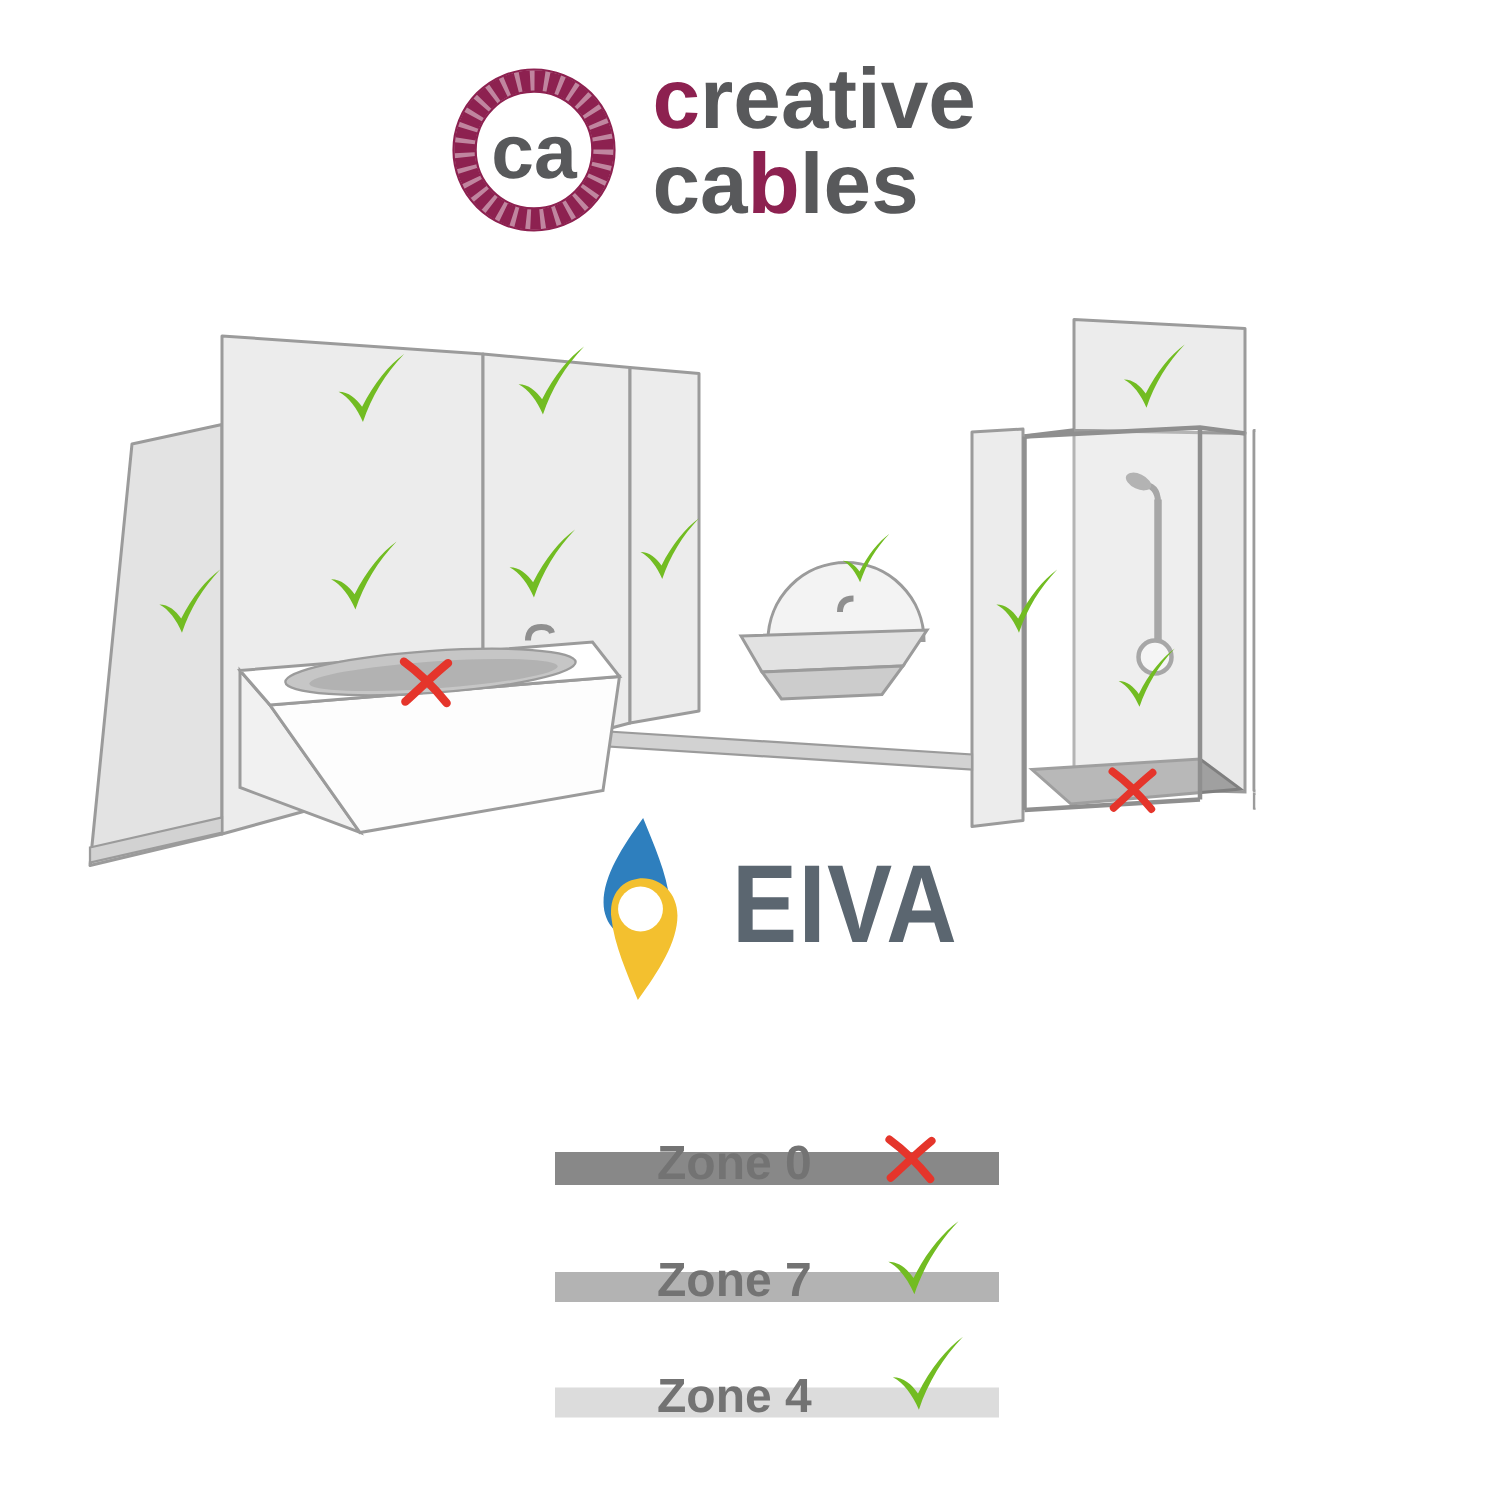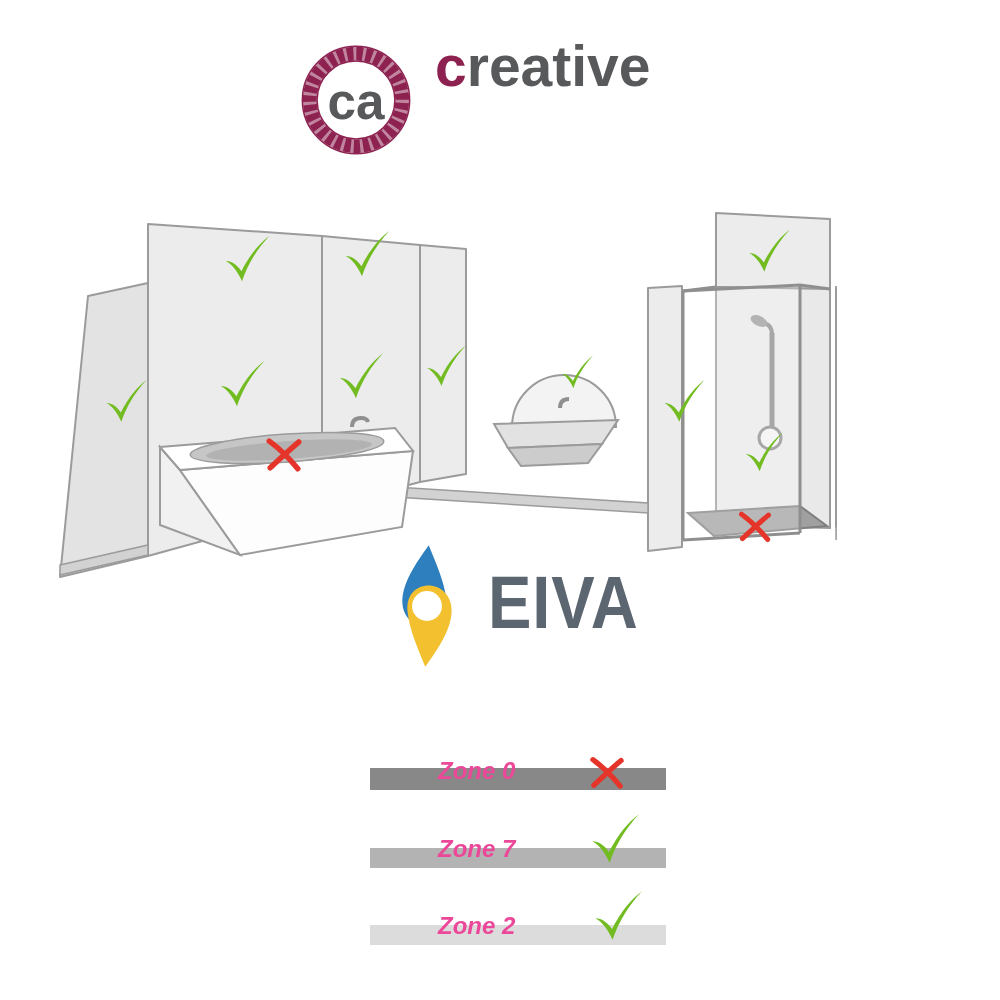--- a/index.html
+++ b/index.html
@@ -21,21 +21,21 @@
   .eiva-logo{position:absolute;left:3px;top:4px;width:88px;height:132px;}
   .eiva-word{position:absolute;left:108px;top:24px;font-size:74px;font-weight:bold;
              color:#5b6670;letter-spacing:1px;transform:scaleX(.88);transform-origin:left top;}
 
   
   .zones{position:absolute;left:370px;top:735px;width:296px;height:215px;}
   .zone-bar{position:absolute;left:0;right:0;}
   .bar-0{top:33px;height:22px;background:#888888;}
   .bar-1{top:113px;height:20px;background:#b3b3b3;}
   .bar-2{top:190px;height:20px;background:#dcdcdc;}
-  .zone-label{position:absolute;left:68px;font-size:24px;font-weight:bold;color:#ec4899;font-style:italic;}
+  .zone-label{position:absolute;left:68px;font-size:32px;font-weight:bold;color:#737373;}
   .label-0{top:22px;}
   .label-1{top:100px;}
   .label-2{top:177px;}
   .zone-mark{position:absolute;}
   .mark-0{left:213px;top:15px;width:48px;height:44px;}
   .mark-1{left:215px;top:75px;width:60px;height:60px;}
   .mark-2{left:218px;top:152px;width:60px;height:60px;}
 </style>
 </head>
 <body>
@@ -45,20 +45,21 @@
   <div class="brand">
     <svg class="brand-ring" viewBox="0 0 130 130">
       <circle cx="65" cy="65" r="47" fill="none" stroke="#8d2150" stroke-width="14"></circle>
       <circle cx="65" cy="65" r="47" fill="none" stroke="#ffffff" stroke-width="14" stroke-dasharray="3 6.5" opacity="0.45"></circle>
       <circle cx="65" cy="65" r="54.5" fill="none" stroke="#8d2150" stroke-width="1.5"></circle>
       <circle cx="65" cy="65" r="39.5" fill="none" stroke="#8d2150" stroke-width="1.5"></circle>
       <text x="65" y="84" text-anchor="middle" font-size="52" font-weight="bold" fill="#58595b">ca</text>
     </svg>
     <div class="brand-words">
       <div><span class="accent">c</span><span>reative</span></div>
+      <div><span>ca</span><span class="accent">b</span><span>les</span></div>
     </div>
   </div>
 
   <svg class="scene" viewBox="0 0 1000 395">
     <defs>
       <symbol id="check" viewBox="0 0 100 100">
         <path d="M12 52 C 24 52 33 60 40 70 C 54 42 72 20 90 7 C 68 30 51 58 41 88 C 34 72 24 58 12 52 Z" fill="#72bc22"></path>
       </symbol>
       <symbol id="cross" viewBox="0 0 100 100">
         <path d="M18 22 C 40 38 62 60 80 82" stroke="#e5352b" stroke-width="12" fill="none" stroke-linecap="round"></path>
@@ -148,19 +149,19 @@
       <use href="#cross"></use>
     </svg>
 
     <div class="zone-bar bar-1"></div>
     <div class="zone-label label-1">Zone 7</div>
     <svg class="zone-mark mark-1" viewBox="0 0 100 100">
       <use href="#check"></use>
     </svg>
 
     <div class="zone-bar bar-2"></div>
-    <div class="zone-label label-2">Zone 2</div>
+    <div class="zone-label label-2">Zone 4</div>
     <svg class="zone-mark mark-2" viewBox="0 0 100 100">
       <use href="#check"></use>
     </svg>
   </div>
 
 </div>
 
 </body></html>

